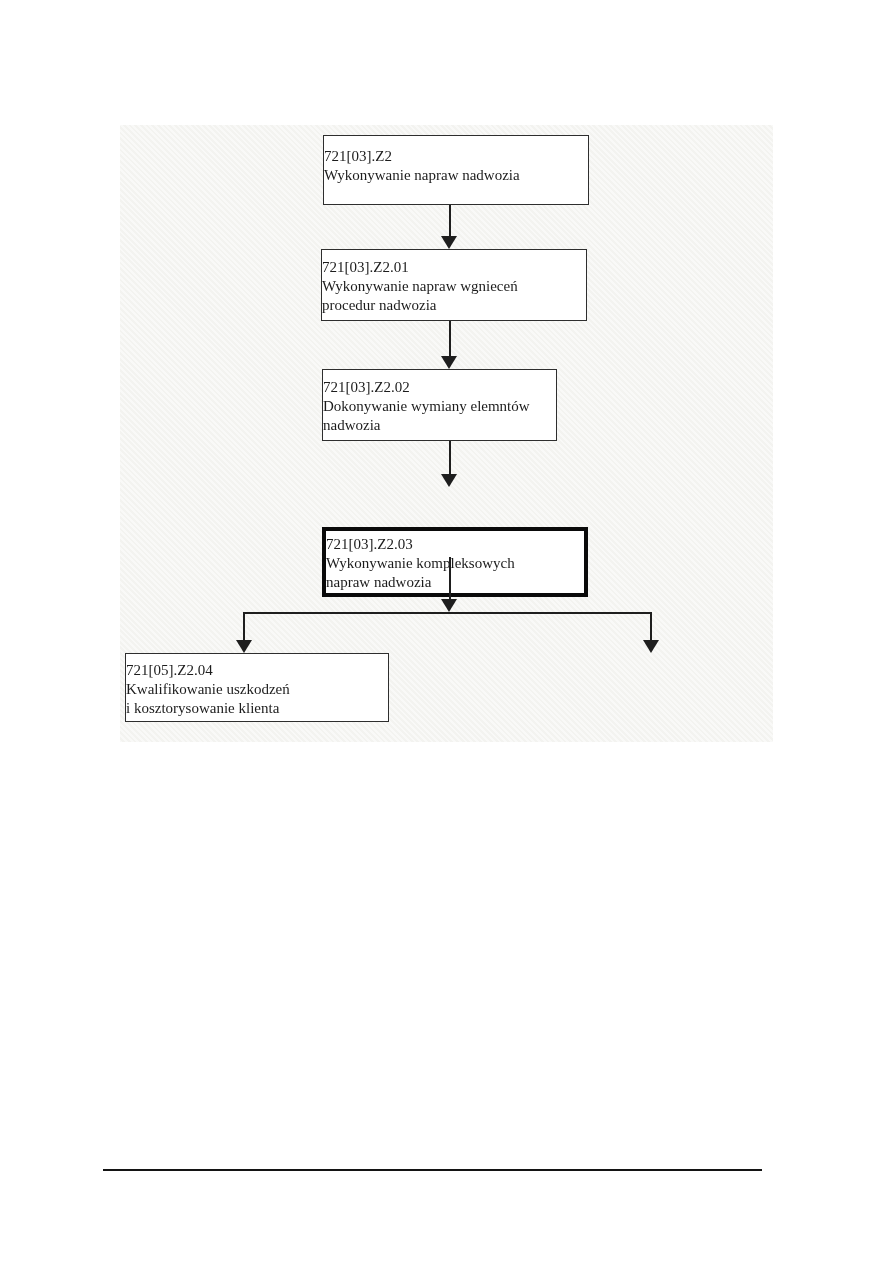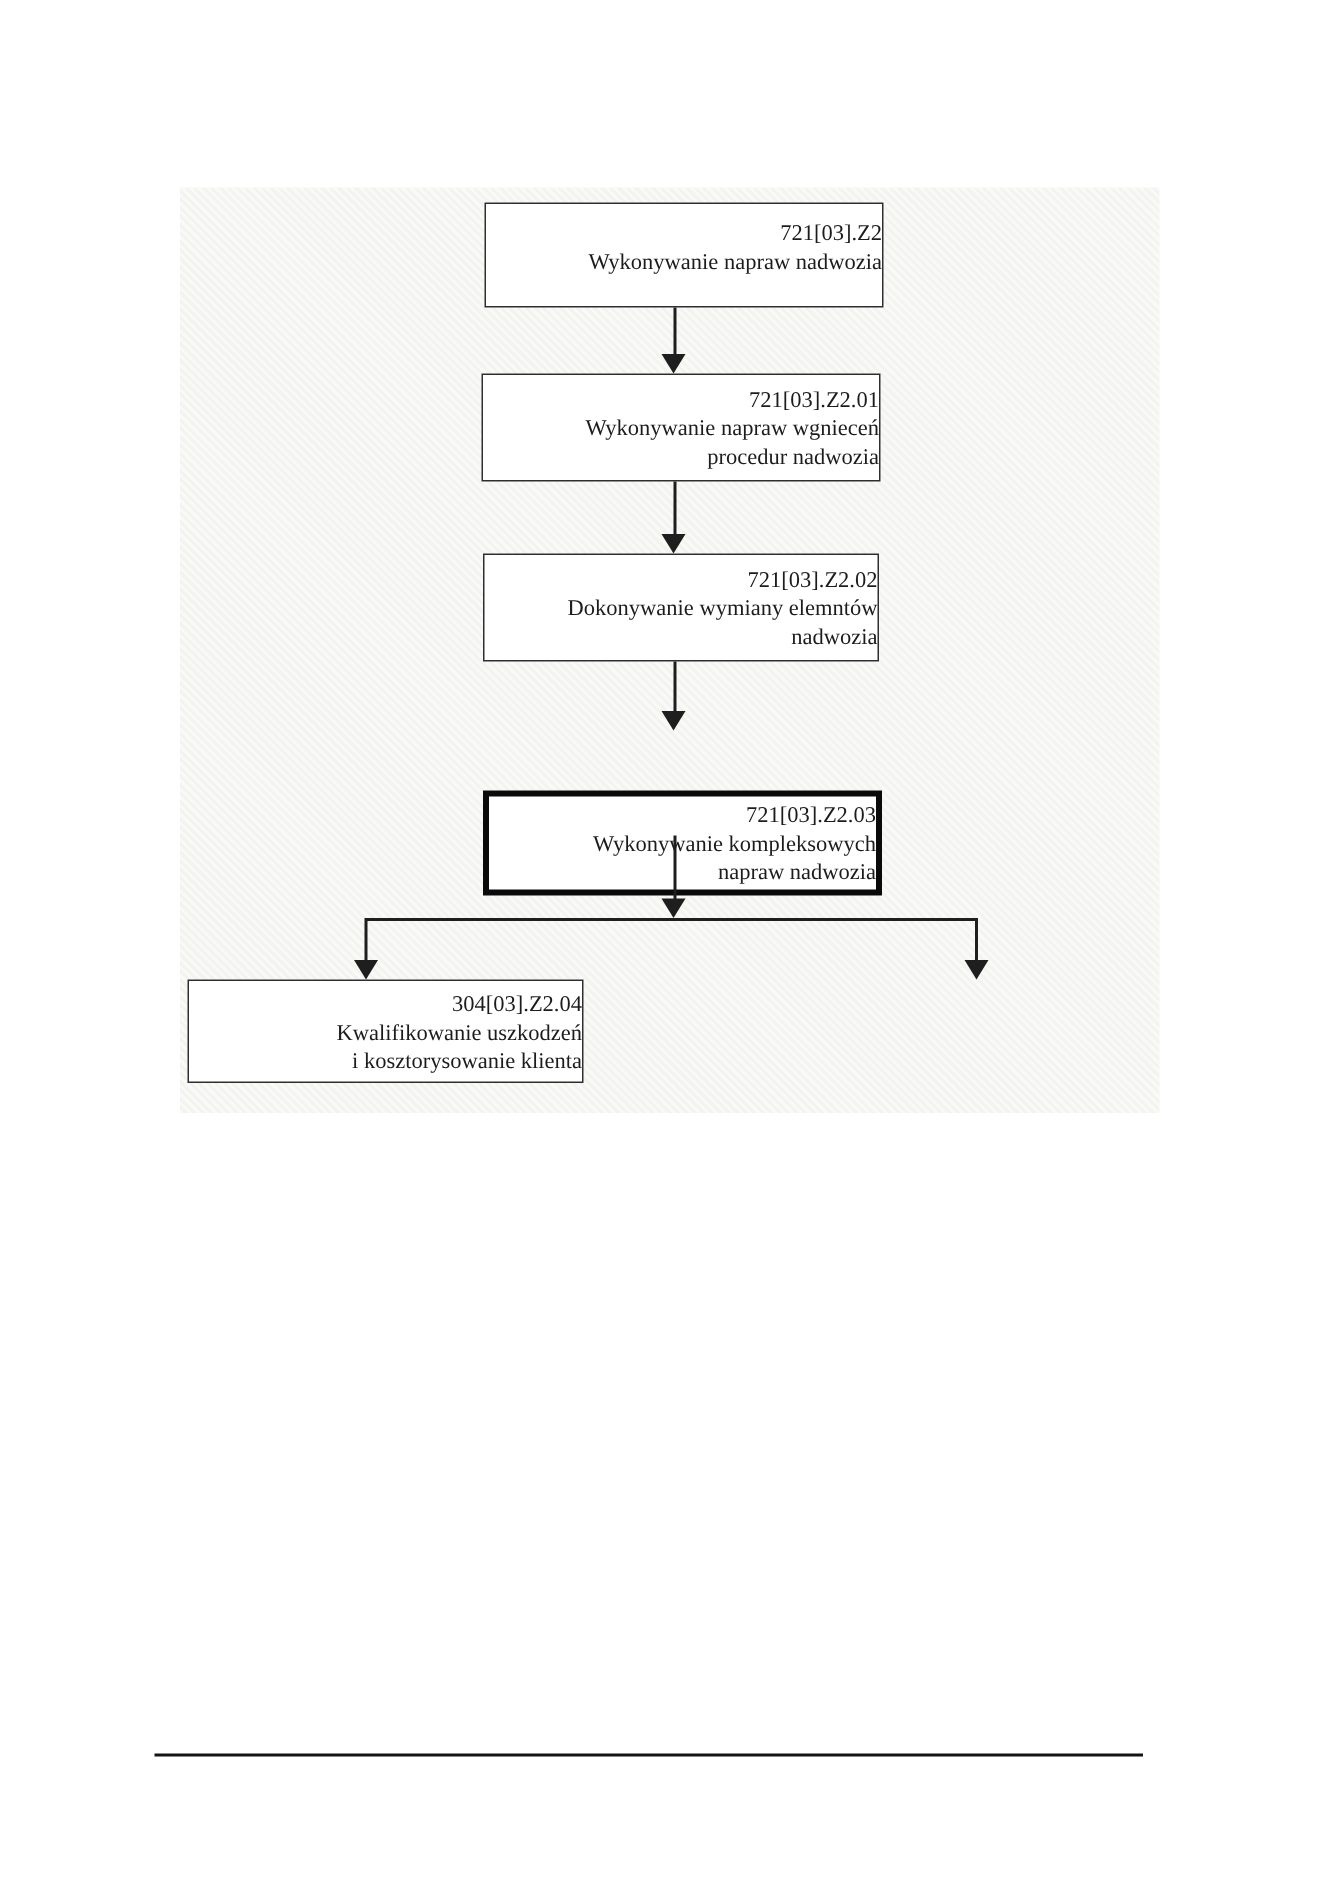--- a/index.html
+++ b/index.html
@@ -31,30 +31,30 @@
     background-image:repeating-linear-gradient(45deg,rgba(255,255,255,.5) 0 2px,rgba(0,0,0,0) 2px 4px);
   }
   .node{
     position:absolute;
     box-sizing:border-box;
     background:var(--box-fill);
     border:1.5px solid var(--box-border);
     color:var(--ink);
     font-size:15px;
     line-height:19px;
-    text-align:right;
+    text-align:left;
   }
   .node .code{white-space:nowrap;}
   .node .label{white-space:pre-line;}
   .node-emphasized{border:4px solid var(--bold-border);}
 
   
   #node-z2     {left:323px;top:135px;width:266px;height:70px;padding-top:11px;}
   #node-z2-01  {left:321px;top:249px;width:266px;height:72px;padding-top:8px;}
-  #node-z2-02  {left:322px;top:369px;width:264px;height:72px;padding-top:8px;}
+  #node-z2-02  {left:322px;top:369px;width:235px;height:72px;padding-top:8px;}
   #node-z2-03  {left:322px;top:487px;width:266px;height:70px;padding-top:4px;margin-top:40px;}
   #node-z2-04  {left:125px;top:653px;width:264px;height:69px;padding-top:7px;}
   #node-z2-05  {left:507px;top:653px;width:264px;height:69px;padding-top:9px;}
 
   
   .vline{position:absolute;width:1.5px;background:var(--line);}
   .hline{position:absolute;height:1.5px;background:var(--line);}
   .arrow-down{
     position:absolute;width:0;height:0;
     border-left:8px solid transparent;
@@ -105,21 +105,21 @@
 nadwozia</div>
   </div>
 
   <div class="node node-emphasized" id="node-z2-03">
     <div class="code">721[03].Z2.03</div>
     <div class="label">Wykonywanie kompleksowych
 napraw nadwozia</div>
   </div>
 
   <div class="node" id="node-z2-04">
-    <div class="code">304[03].Z2.04</div>
+    <div class="code">721[05].Z2.04</div>
     <div class="label">Kwalifikowanie uszkodzeń
 i kosztorysowanie klienta</div>
   </div>
 
 
   <div class="vline" id="conn-v0"></div>
   <div class="arrow-down" id="arr-0"></div>
 
   <div class="vline" id="conn-v1"></div>
   <div class="arrow-down" id="arr-1"></div>

